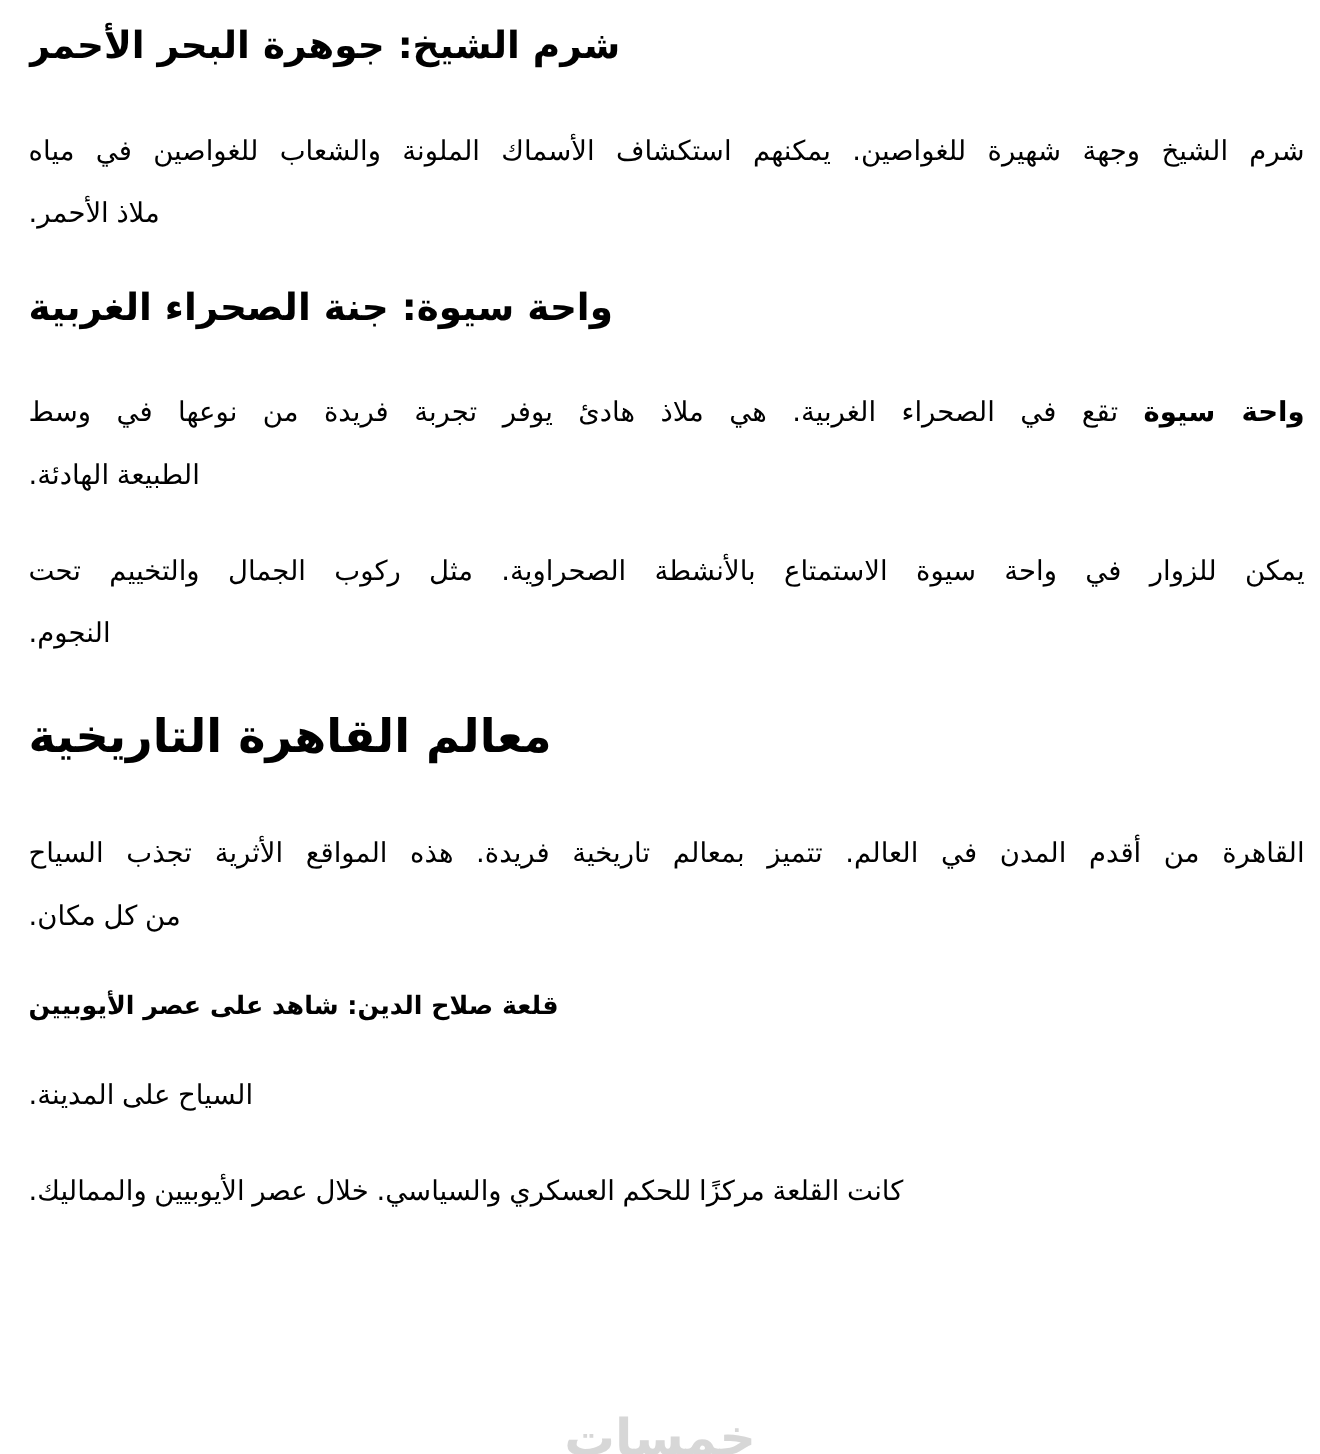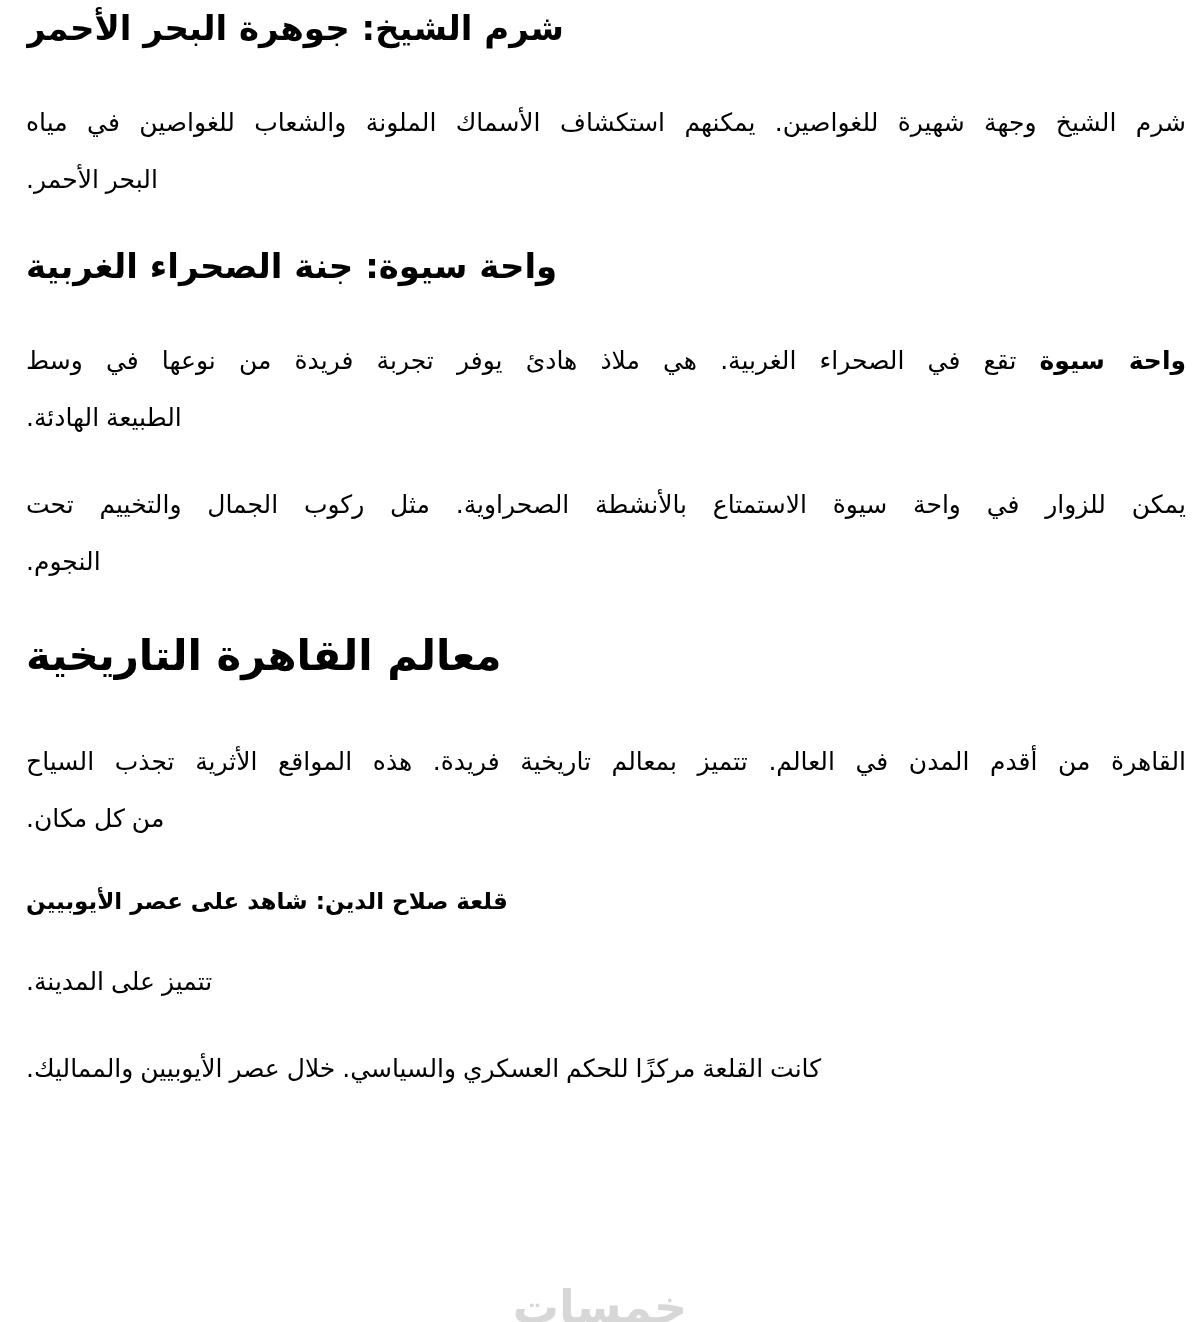--- a/index.html
+++ b/index.html
@@ -7,21 +7,21 @@
     width:1200px;height:1322px;
     background:#ffffff;
     overflow:hidden;
     position:relative;
     font-family:"DejaVu Sans",sans-serif;
     color:#000000;
   }
   main{
     display:flex;
     flex-direction:column;
-    padding:2px 14px 0 26px;
+    padding:16px 14px 0 26px;
     direction:rtl;
   }
   
   .h1,.h2,.h3{
     font-weight:bold;
     text-align:left;
     white-space:nowrap;
     overflow:hidden;
   }
   .h1{font-size:42px;line-height:60px;margin:36px 0 17px;}
@@ -58,38 +58,38 @@
     pointer-events:none;
   }
 </style>
 </head>
 <body>
 
 <main>
     <div class="h2 first">شرم الشيخ: جوهرة البحر الأحمر</div>
     <div class="para">
       <div class="line"><span>شرم الشيخ وجهة شهيرة للغواصين. يمكنهم استكشاف </span><span class="it">الأسماك الملونة</span><span> والشعاب للغواصين في مياه</span></div>
-      <div class="line short"><span>البحر الأحمر.</span></div>
+      <div class="line short"><span>ملاذ الأحمر.</span></div>
     </div>
     <div class="h2">واحة سيوة: جنة الصحراء الغربية</div>
     <div class="para">
       <div class="line"><span class="bd">واحة سيوة</span><span> تقع في الصحراء الغربية. هي ملاذ هادئ يوفر تجربة فريدة من نوعها في وسط</span></div>
       <div class="line short"><span>الطبيعة الهادئة.</span></div>
     </div>
     <div class="para">
       <div class="line"><span>يمكن للزوار في واحة سيوة الاستمتاع بالأنشطة الصحراوية. مثل ركوب </span><span class="it">الجمال</span><span> والتخييم تحت</span></div>
       <div class="line short"><span>النجوم.</span></div>
     </div>
     <div class="h1">معالم القاهرة التاريخية</div>
     <div class="para">
       <div class="line"><span>القاهرة من أقدم المدن في العالم. تتميز بمعالم تاريخية فريدة. هذه المواقع الأثرية تجذب السياح</span></div>
       <div class="line short"><span>من كل مكان.</span></div>
     </div>
     <div class="h3">قلعة صلاح الدين: شاهد على عصر الأيوبيين</div>
     <div class="para">
-      <div class="line short"><span>تتميز على المدينة.</span></div>
+      <div class="line short"><span>السياح على المدينة.</span></div>
     </div>
     <div class="para">
       <div class="line short"><span>كانت القلعة مركزًا للحكم العسكري والسياسي. خلال عصر الأيوبيين والمماليك.</span></div>
     </div>
   </main>
 
 <div class="watermark">خمسات</div>
 
 </body></html>

